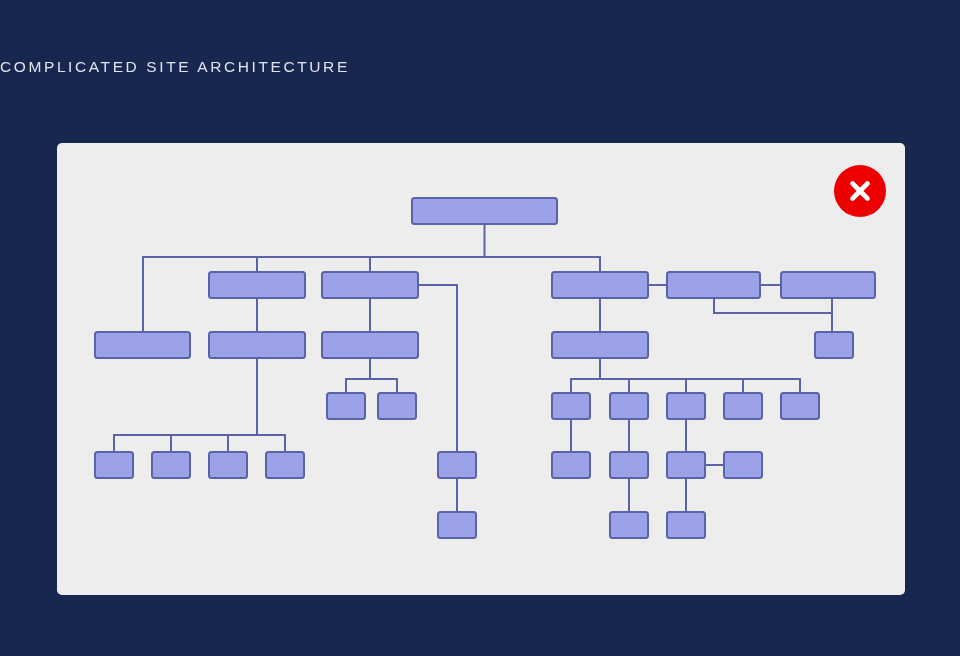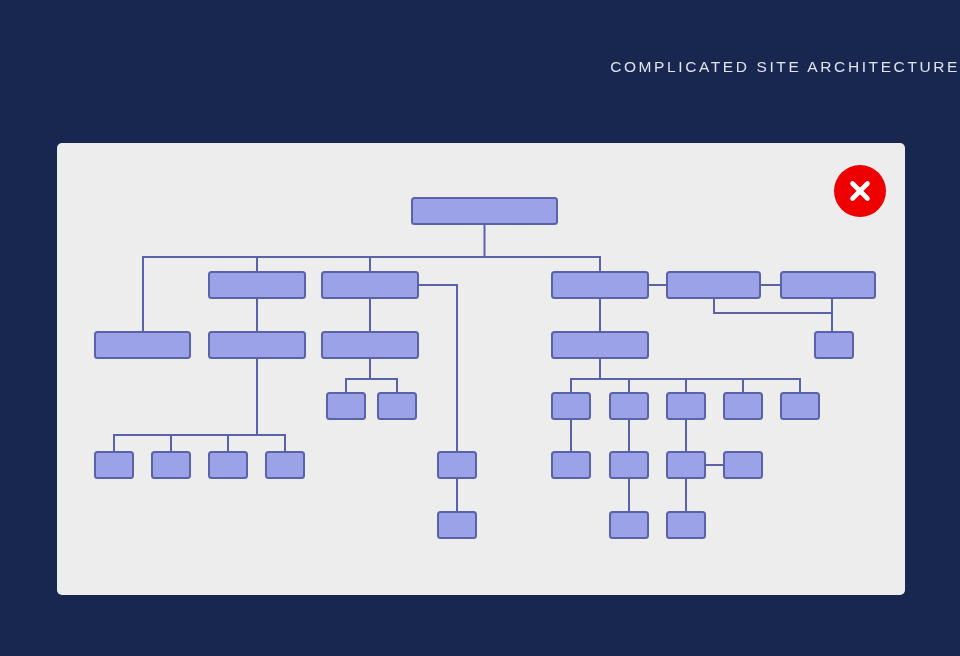--- a/index.html
+++ b/index.html
@@ -18,21 +18,21 @@
   #stage {
     position: absolute;
     inset: 0;
     background: #17274f;
   }
   #page-title {
     position: absolute;
     top: 58px;
     left: 0;
     width: 960px;
-    text-align: right;
+    text-align: left;
     color: #dfe4ef;
     font-size: 15.5px;
     letter-spacing: 2.6px;
     font-weight: 400;
     white-space: nowrap;
   }
   #diagram-panel {
     position: absolute;
     left: 57px;
     top: 143px;

